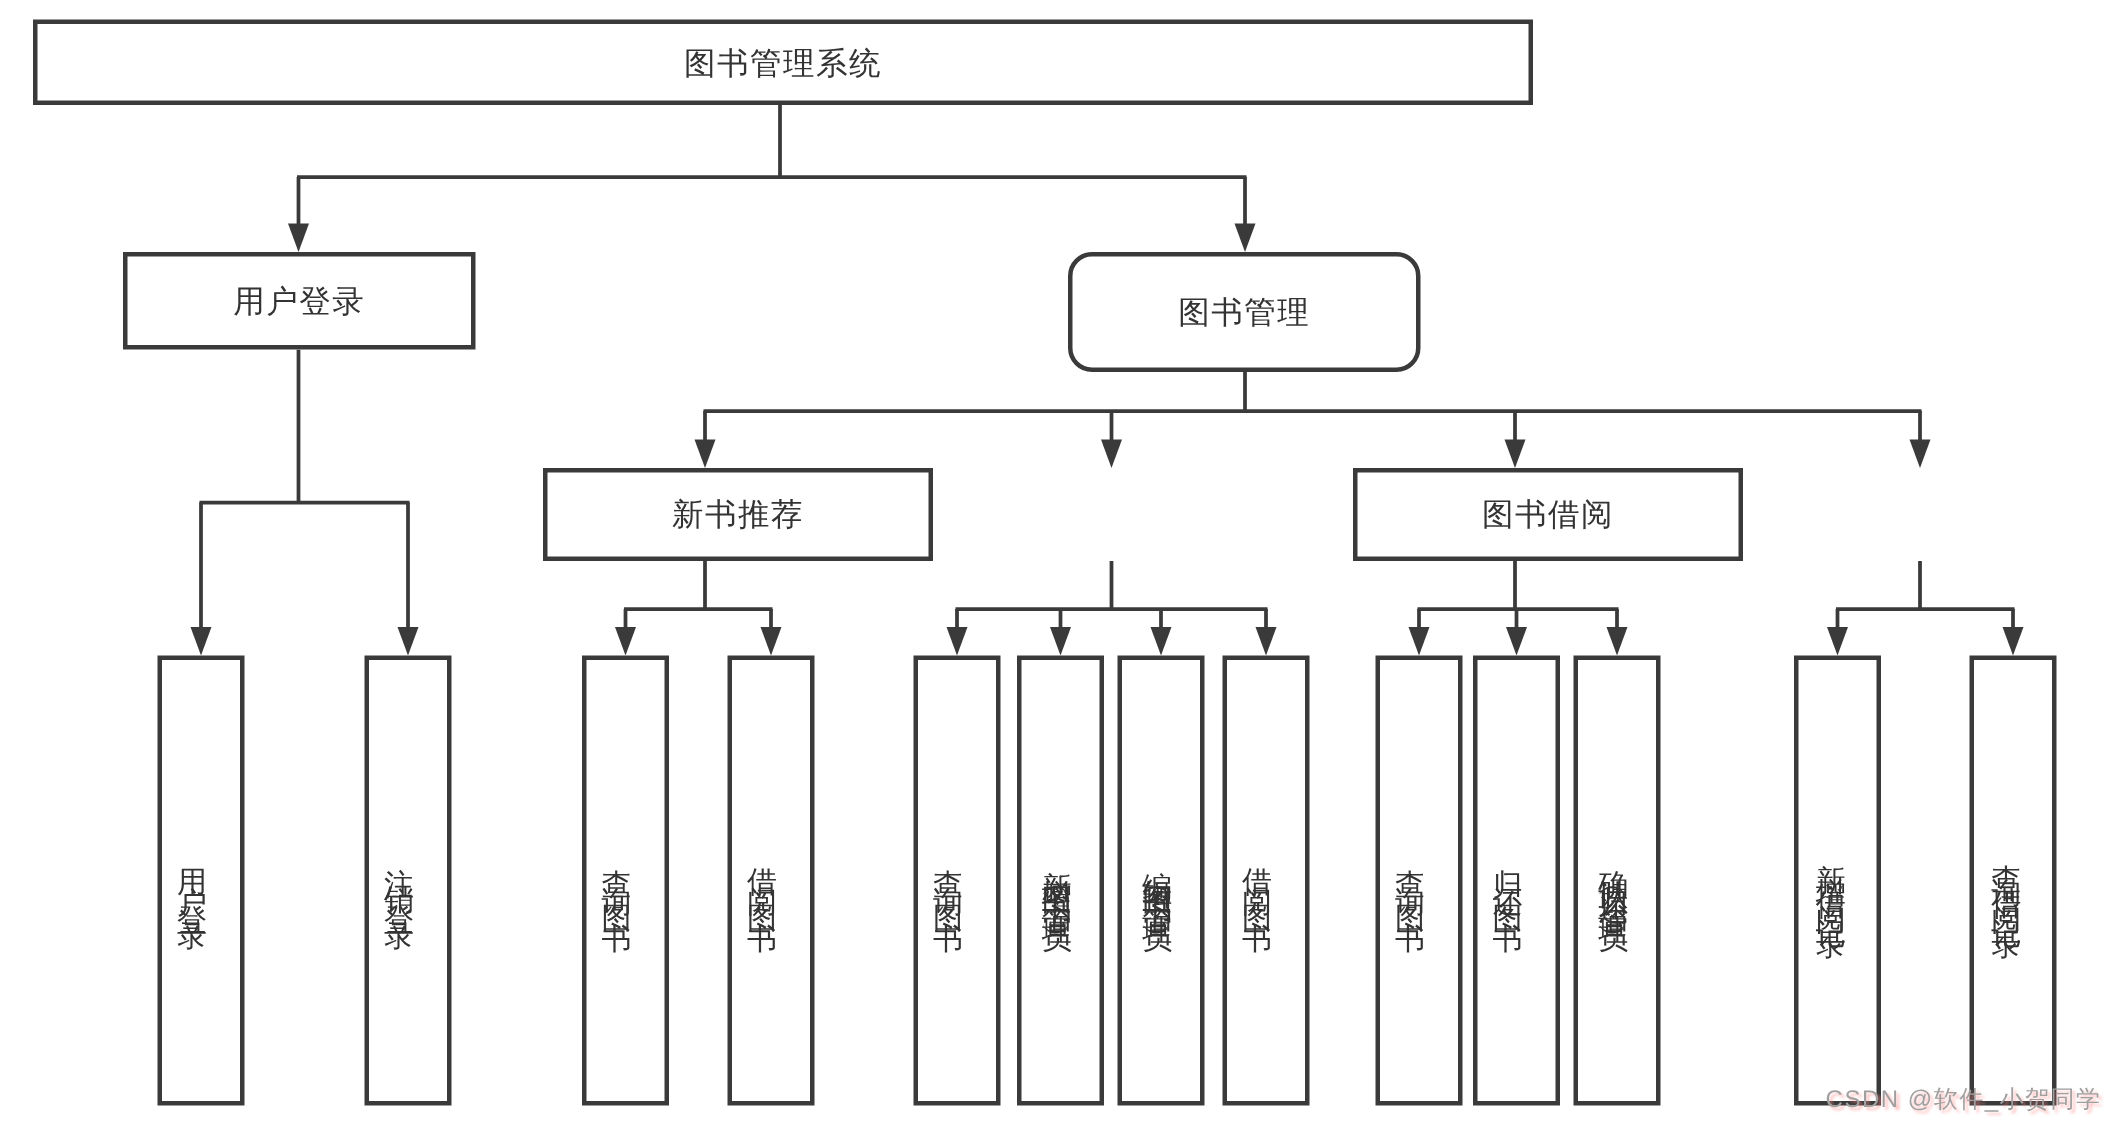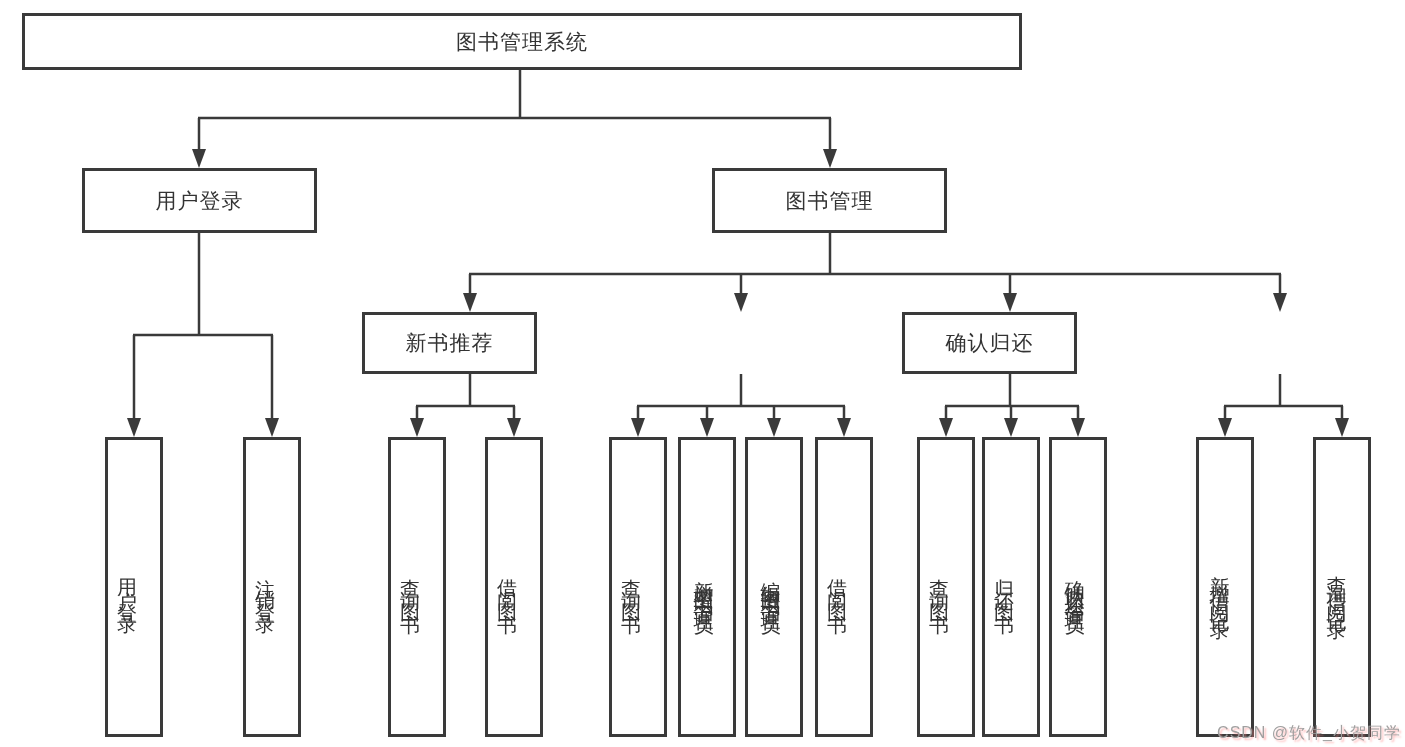--- a/index.html
+++ b/index.html
@@ -29,22 +29,22 @@
     writing-mode:vertical-rl;text-orientation:mixed;
     font-size:20px;top:437px;height:300px;width:58px;
   }
   .ls4{letter-spacing:12px;padding-block-start:12px;}
   .ls6{letter-spacing:9px;padding-block-start:9px;}
   .ls10{letter-spacing:5px;padding-block-start:5px;}
 
   
   .n-root{left:22px;top:13px;width:1000px;height:57px;}
   .n-user-login{left:82px;top:168px;width:235px;height:65px;}
-  .n-book-mgmt{left:712px;top:168px;width:235px;height:65px;}
-  .n-l3{top:312px;width:175px;height:62px;}
+  .n-book-mgmt{left:712px;top:168px;width:235px;height:80px;border-radius:16px;}
+  .n-l3{top:312px;width:260px;height:62px;}
   .n-new-book{left:362px;}
   .n-book-borrow{left:633px;}
   .n-current-borrow{left:902px;}
   .n-borrow-record{left:1172px;}
 
   
   .p1{left:105px;} .p2{left:243px;}
   .p3{left:388px;} .p4{left:485px;}
   .p5{left:609px;} .p6{left:678px;} .p7{left:745px;} .p8{left:815px;}
   .p9{left:917px;} .p10{left:982px;} .p11{left:1049px;}
@@ -137,21 +137,21 @@
       <path d="M1335 418 L1349 418 L1342 437 Z"></path>
     </g>
   </svg>
 
   <div class="hbox n-root">图书管理系统</div>
 
   <div class="hbox n-user-login">用户登录</div>
   <div class="hbox n-book-mgmt">图书管理</div>
 
   <div class="hbox n-l3 n-new-book">新书推荐</div>
-  <div class="hbox n-l3 n-current-borrow">确认归还</div>
+  <div class="hbox n-l3 n-current-borrow">图书借阅</div>
 
   <div class="vbox ls4 p1">用户登录</div>
   <div class="vbox ls4 p2">注销登录</div>
 
   <div class="vbox ls4 p3">查询图书</div>
   <div class="vbox ls4 p4">借阅图书</div>
 
   <div class="vbox ls4 p5">查询图书</div>
   <div class="vbox ls10 p6">新增图书（管理员）</div>
   <div class="vbox ls10 p7">编辑图书（管理员）</div>

